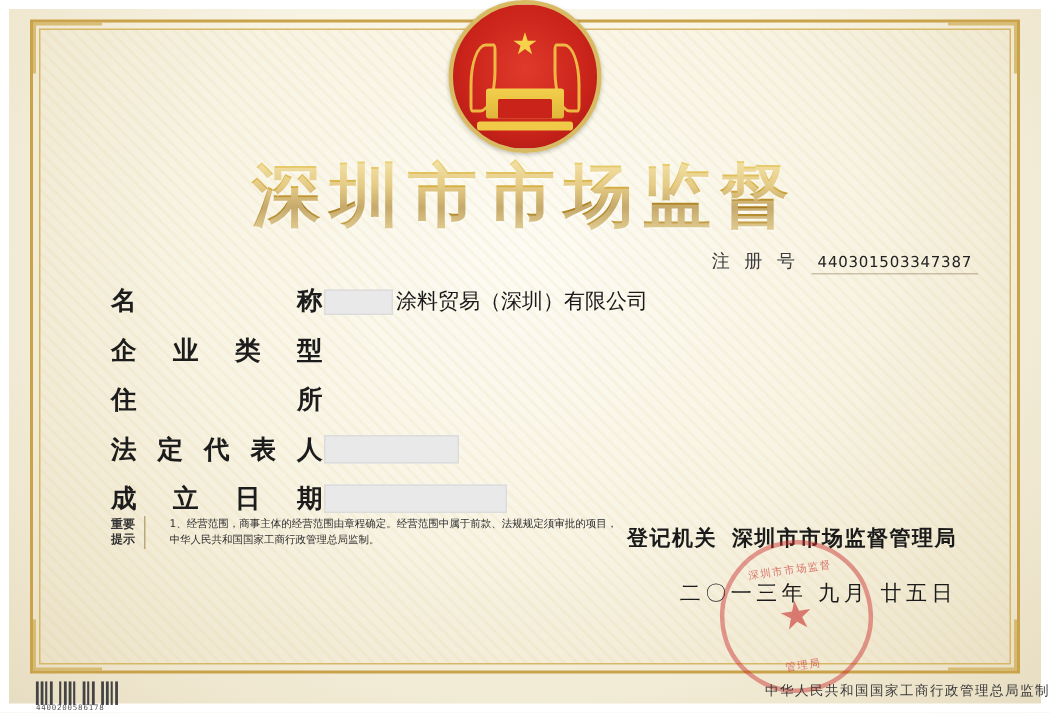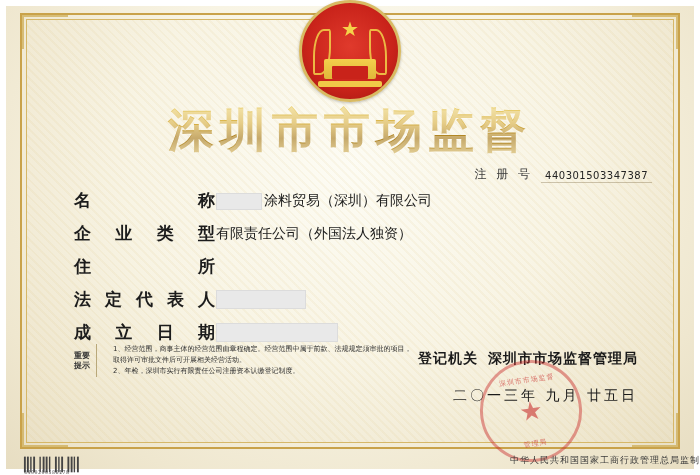--- a/index.html
+++ b/index.html
@@ -365,21 +365,20 @@
       </div>
     </div>
 
     <div class="field-row">
       <div class="field-label">
         <span>企</span>
         <span>业</span>
         <span>类</span>
         <span>型</span>
       </div>
-      <div class="field-value">有限责任公司（外国法人独资）</div>
     </div>
 
     <div class="field-row">
       <div class="field-label">
         <span>住</span>
         <span>所</span>
       </div>
     </div>
 
     <div class="field-row">
@@ -406,22 +405,21 @@
         <span class="redact wide tall"></span>
       </div>
     </div>
 
   </div>
 
   <div id="notice">
     <div id="notice-title">重要提示</div>
     <div id="notice-body">
       <p>1、经营范围，商事主体的经营范围由章程确定。经营范围中属于前款、法规规定须审批的项目，</p>
-      <p>取得许可审批文件后可开展相关经营活动。</p>
-      <p>2、年检，深圳市实行有限责任公司注册资本认缴登记制度。</p>
+      <p>中华人民共和国国家工商行政管理总局监制。</p>
     </div>
   </div>
 
   <div id="authority">
     <span id="authority-label">登记机关</span>
     <span id="authority-name">深圳市市场监督管理局</span>
   </div>
 
   <div id="seal">
     <span class="seal-text-top">深圳市市场监督</span>

